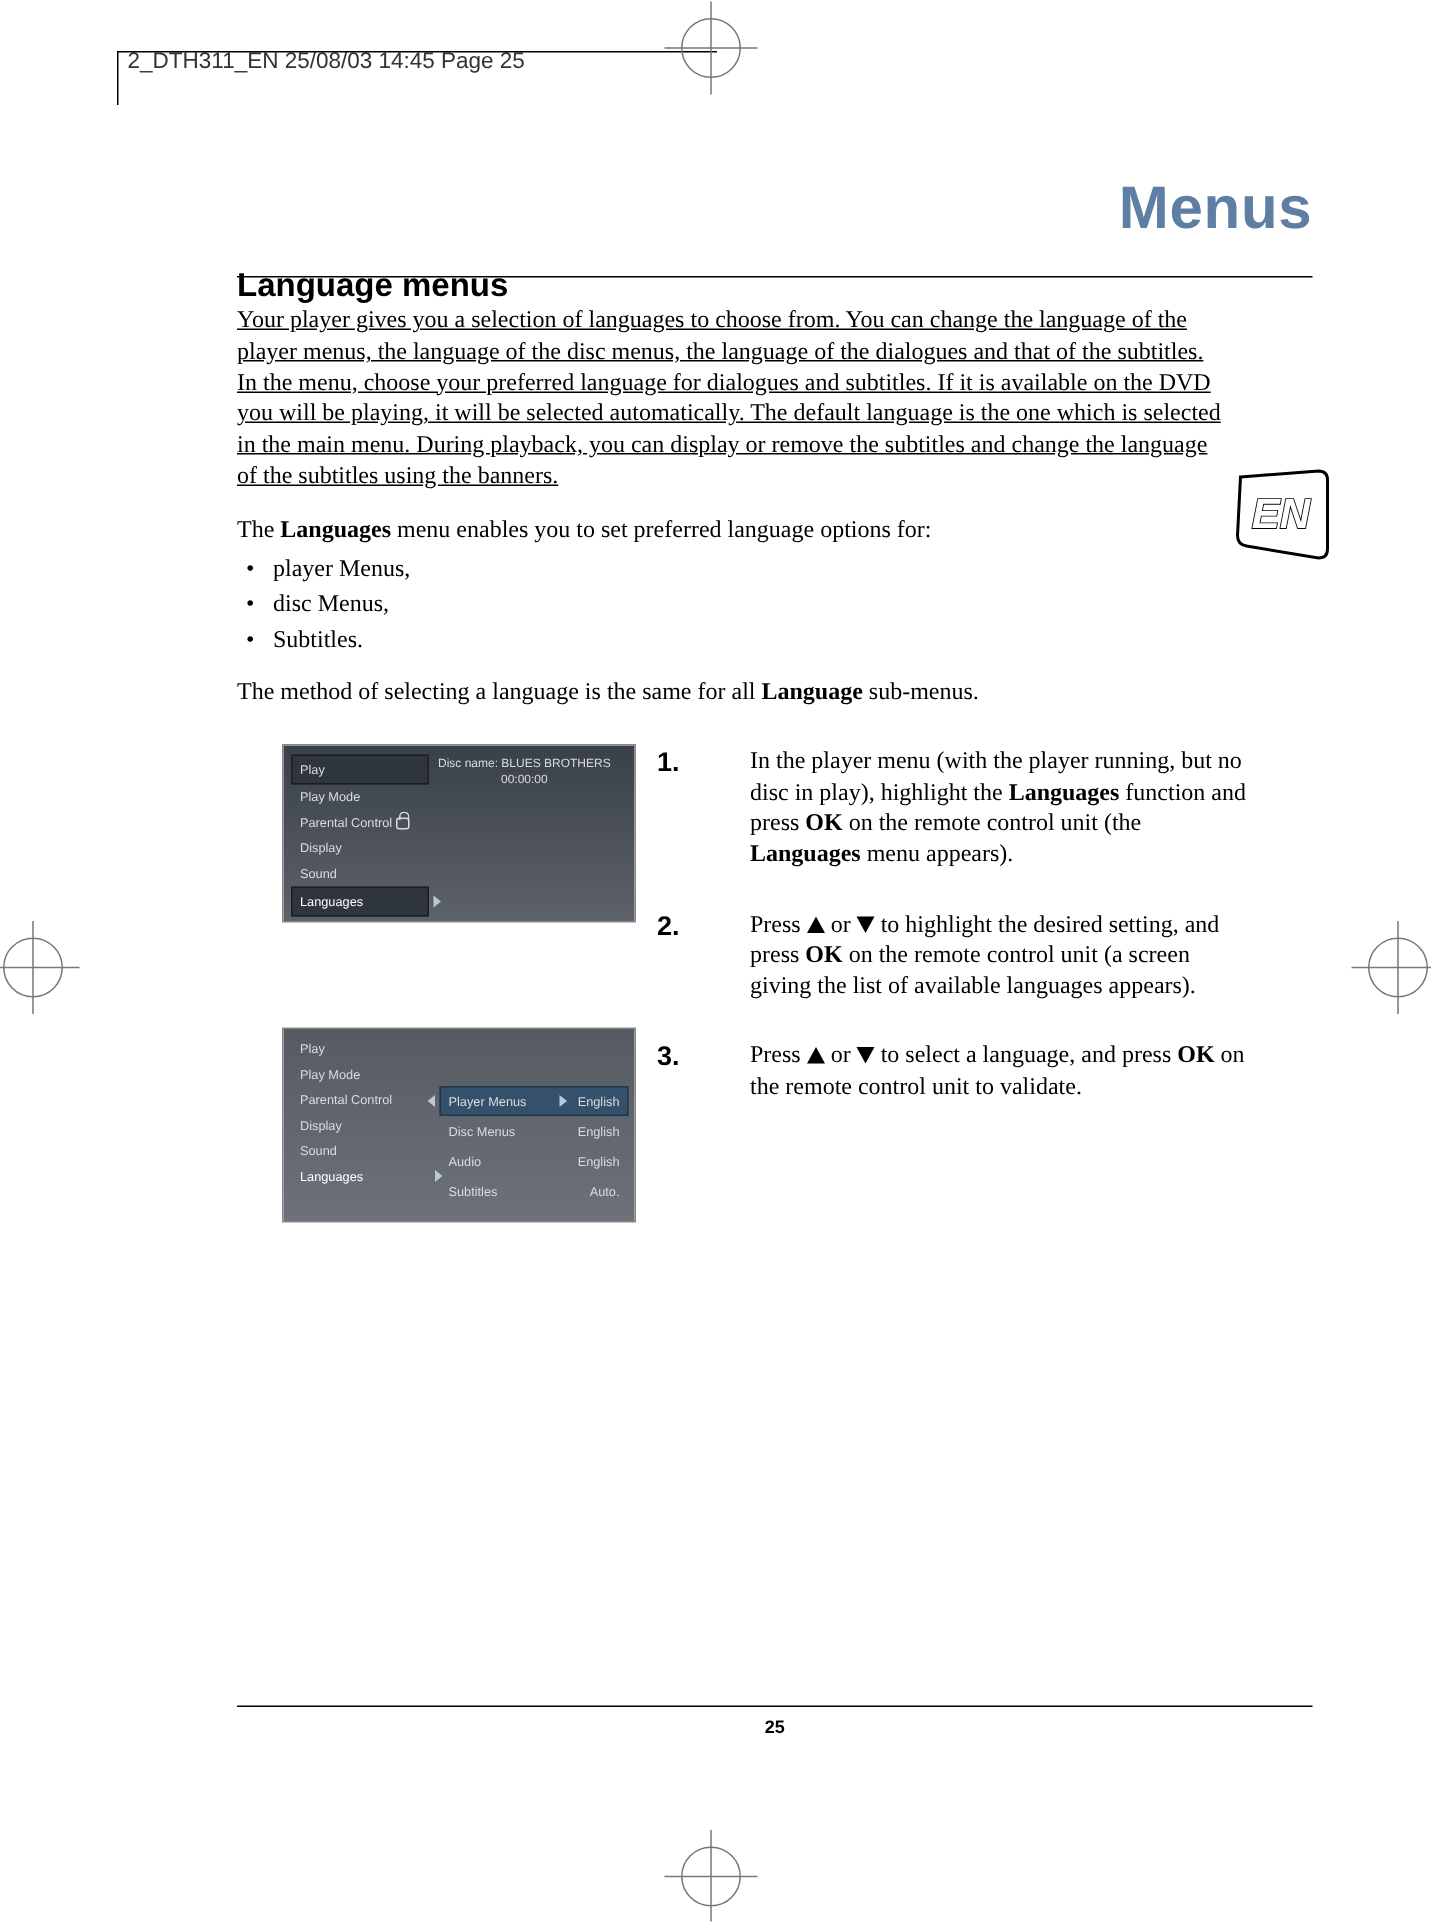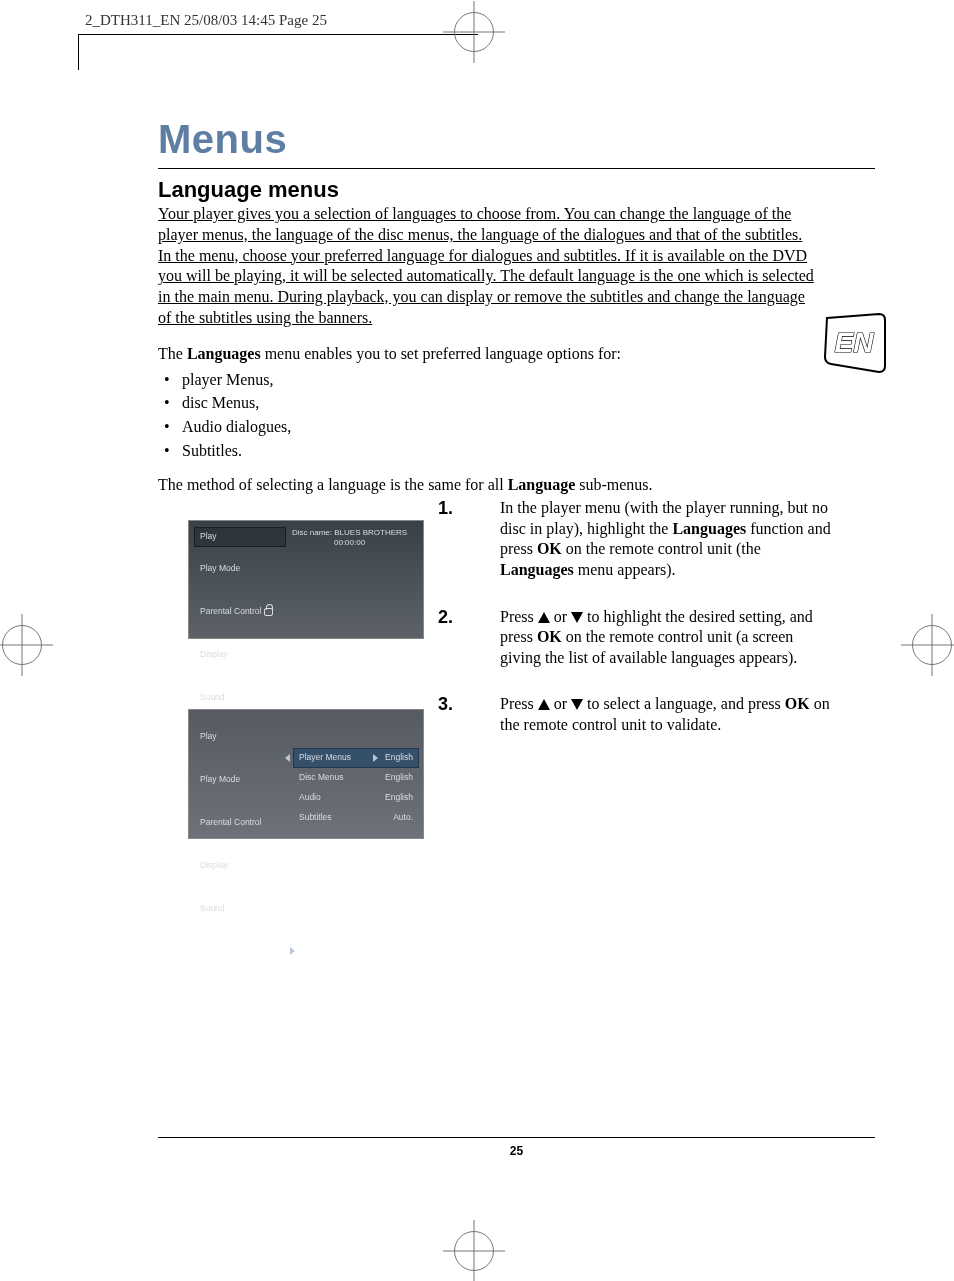--- a/index.html
+++ b/index.html
@@ -6,23 +6,23 @@
   body {
     width: 954px;
     height: 1281px;
     background: #fff;
     font-family: Georgia, 'Times New Roman', serif;
     color: #000;
     position: relative;
   }
   .header-text {
     position: absolute;
-    top: 12px;
+    top: 32px;
     left: 85px;
-    font-family: Liberation Serif, serif;
+    font-family: Liberation Sans, sans-serif;
     font-size: 15px;
     color: #333;
   }
   .crop-top-line {
     position: absolute;
     top: 34px;
     left: 78px;
     width: 400px;
     border-top: 1px solid #000;
   }
@@ -66,21 +66,22 @@
   }
   .reg-circle::before { left: 50%; top: -12px; bottom: -12px; width: 1px; transform: translateX(-50%);}
   .reg-circle::after { top: 50%; left: -12px; right: -12px; height: 1px; transform: translateY(-50%);}
 
   .page-title-area {
     position: absolute;
     top: 117px;
     left: 158px;
     right: 79px;
     border-bottom: 1.5px solid #000;
-    padding-bottom: 6px;
+    padding-bottom: 22px;
+    text-align: right;
   }
   .page-title {
     font-family: Arial, Helvetica, sans-serif;
     font-weight: bold;
     font-size: 40px;
     color: #5f7ea3;
     letter-spacing: 0.5px;
   }
   .content {
     position: absolute;
@@ -122,21 +123,21 @@
   .menu-col {
     position: absolute;
     left: 5px;
     top: 6px;
     width: 92px;
   }
   .menu-item {
     font-family: Arial, sans-serif;
     font-size: 8.5px;
     color: #d8dde3;
-    padding: 16px 6px;
+    padding: 3px 6px;
     white-space: nowrap;
   }
   .menu-item.hl1 { background: #2f353d; border: 1px solid #1b1f24; padding: 3.5px 5px; }
   .menu-item.sel {
     color: #fff;
     position: relative;
   }
   .menu-item.sel::after {
     content: "";
     position: absolute;
@@ -304,21 +305,20 @@
 
 <div class="content">
   <div class="section-heading">Language menus</div>
   <div class="intro-para">Your player gives you a selection of languages to choose from. You can change the language of the player menus, the language of the disc menus, the language of the dialogues and that of the subtitles. In the menu, choose your preferred language for dialogues and subtitles. If it is available on the DVD you will be playing, it will be selected automatically. The default language is the one which is selected in the main menu. During playback, you can display or remove the subtitles and change the language of the subtitles using the banners.</div>
   <div class="list-intro">
     <span>The </span><b>Languages</b><span> menu enables you to set preferred language options for:</span>
   </div>
   <ul class="bullets">
     <li>player Menus,</li>
     <li>disc Menus,</li>
-    <li>Audio dialogues,</li>
     <li>Subtitles.</li>
   </ul>
   <div class="method-para">
     <span>The method of selecting a language is the same for all </span><b>Language</b><span> sub-menus.</span>
   </div>
 
   <div class="screenshot-block1">
     <div class="menu-col">
       <div class="menu-item hl1">Play</div>
       <div class="menu-item">Play Mode</div>

